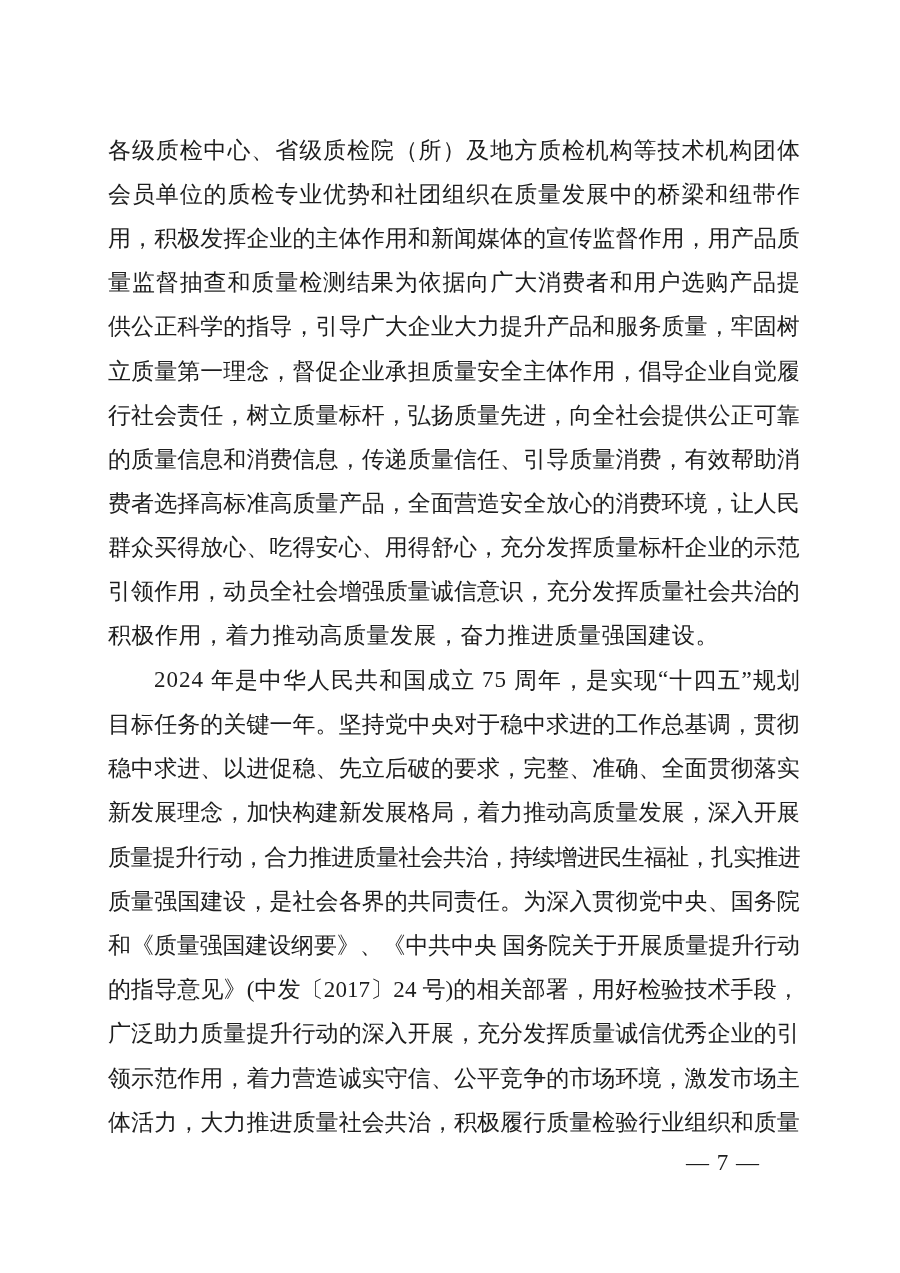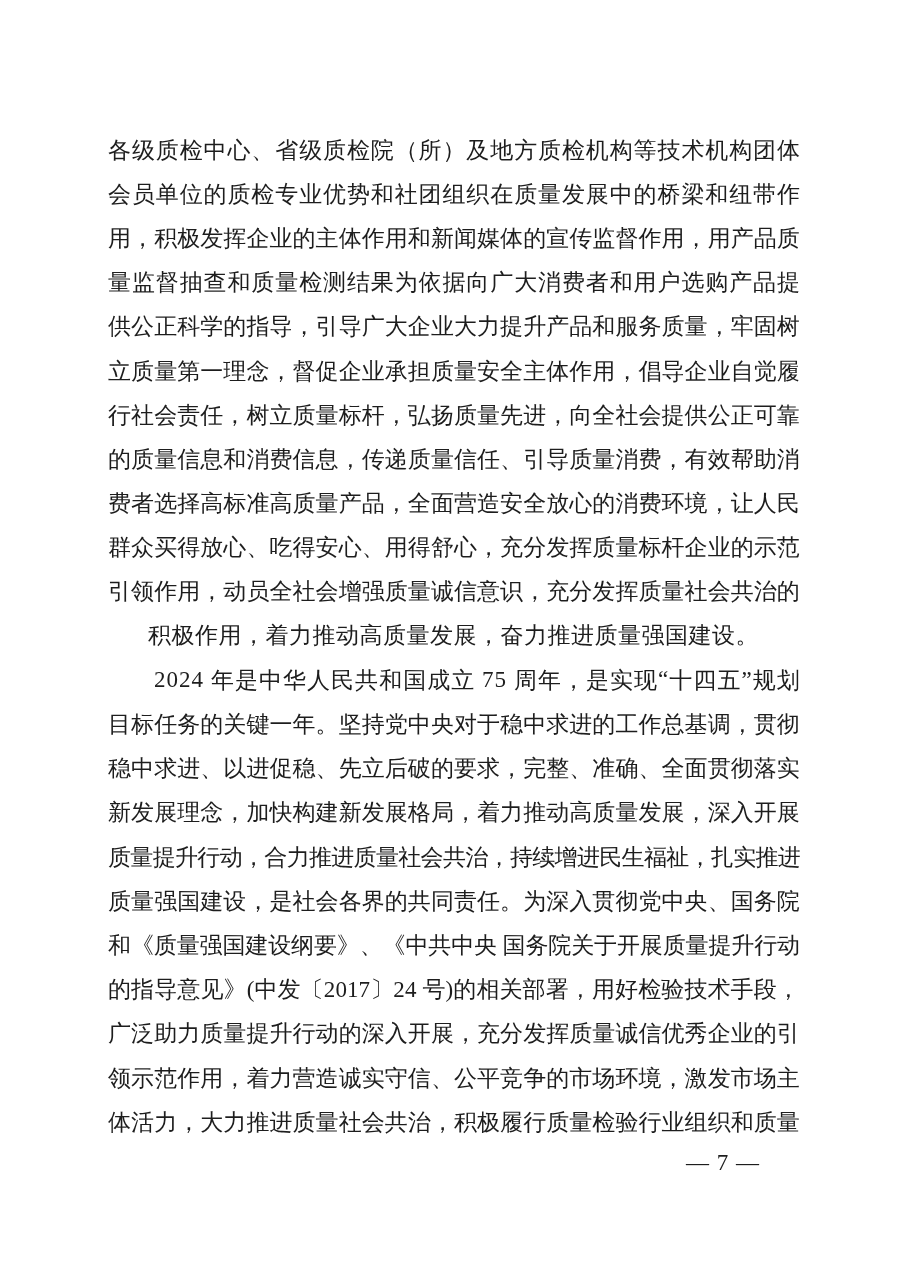--- a/index.html
+++ b/index.html
@@ -38,21 +38,20 @@
   .j span {
     display: block;
     white-space: pre;
     min-width: 0;
   }
   
   .plain {
     line-height: 44.2px;
     white-space: nowrap;
     letter-spacing: 0.5px;
-    margin-left: 40px;
   }
   
   .indent {
     padding-left: 46px;
   }
   .page-number {
     position: absolute;
     left: 686px;
     top: 1148px;
     font-size: 23px;

